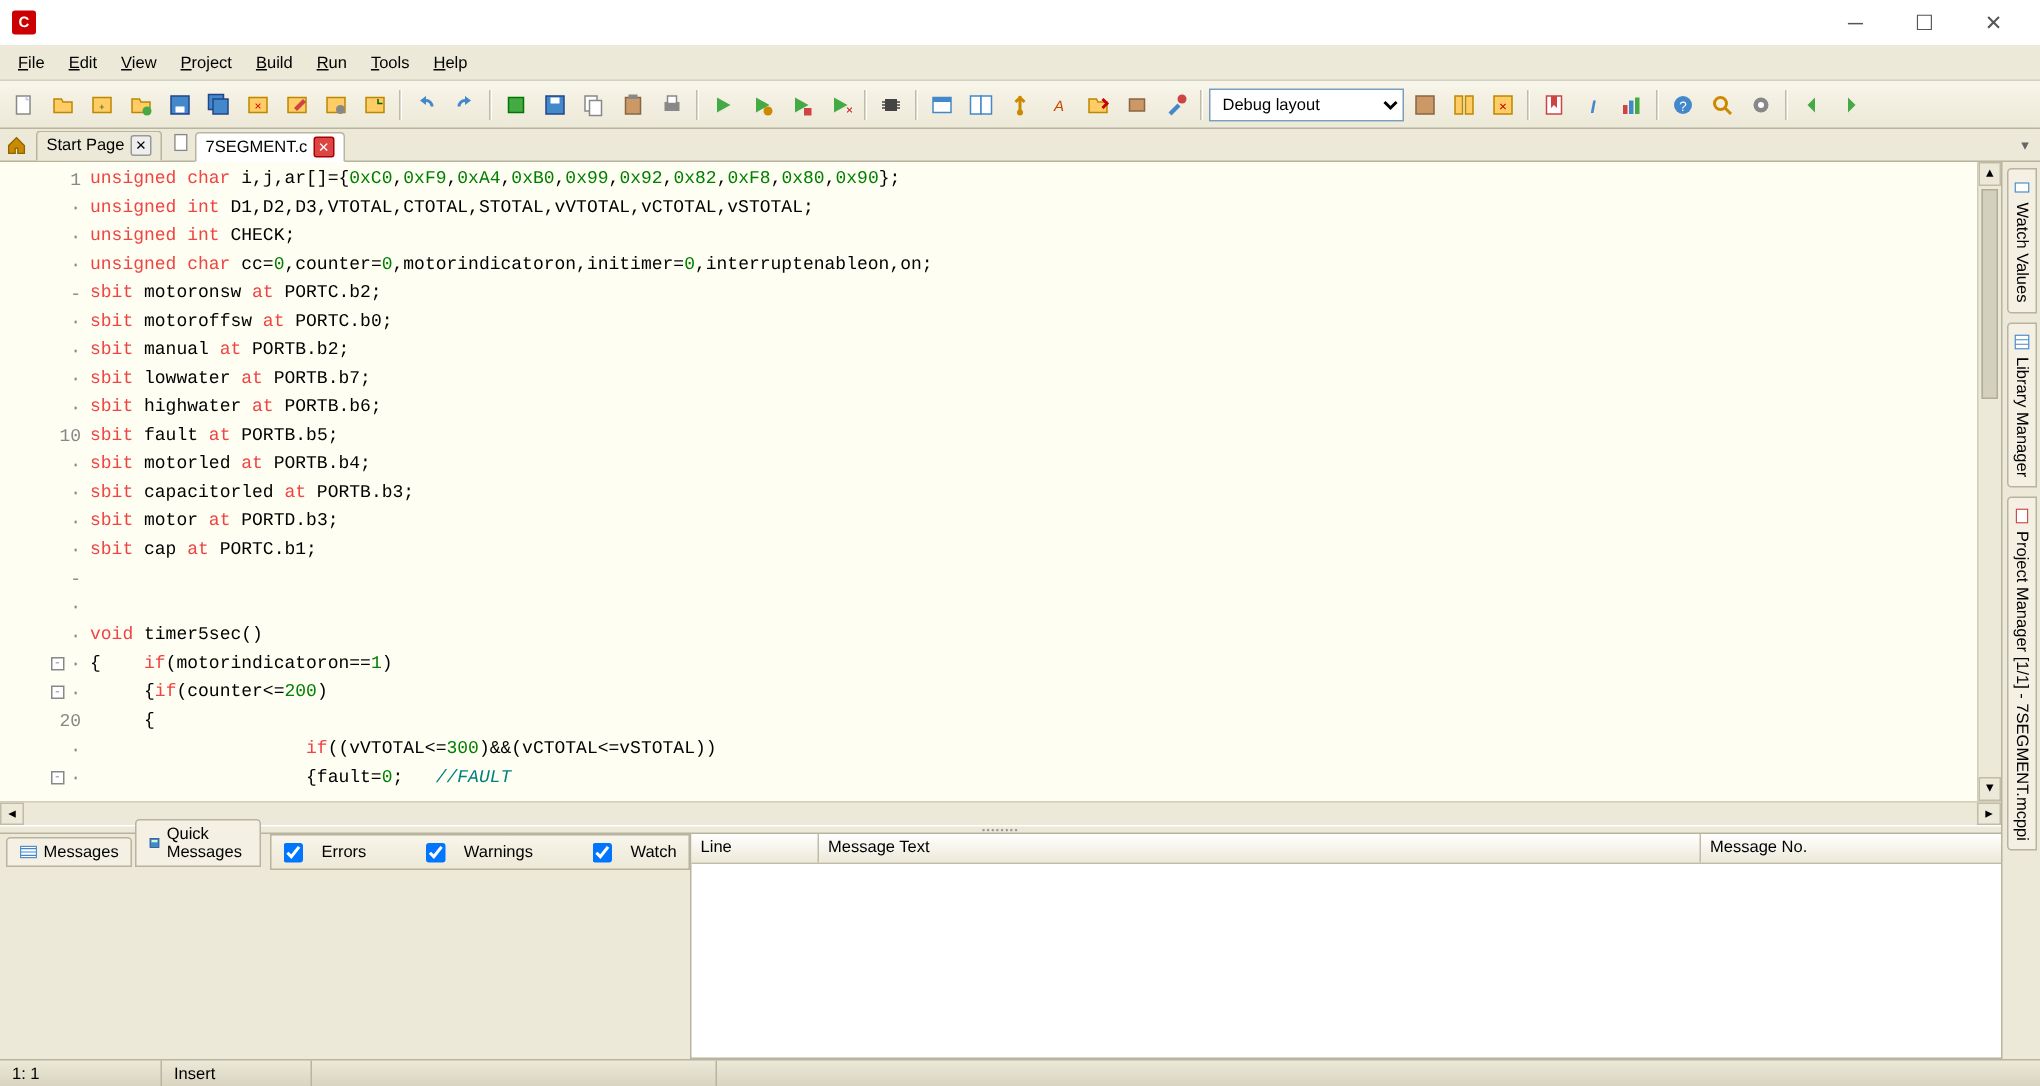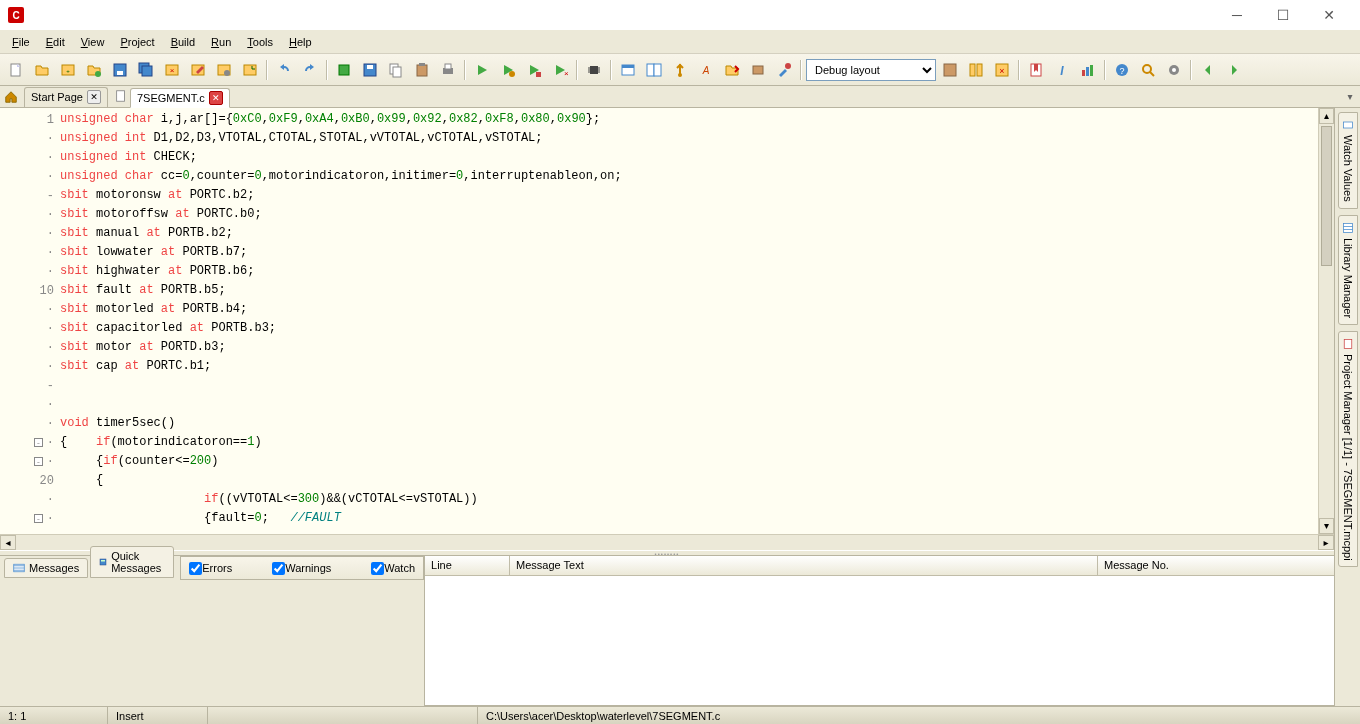--- a/index.html
+++ b/index.html
@@ -40,21 +40,21 @@
 .vscroll .thumb { position: absolute; top: 18px; left: 2px; right: 2px; height: 140px; background: #d4d0c0; border: 1px solid #b0ac98; }
 .hscroll { height: 16px; background: #ece9d8; border-top: 1px solid #d0ccb8; display: flex; }
 .hscroll .arrow { width: 16px; background: #ece9d8; border: 1px solid #c0bca8; text-align: center; font-size: 10px; line-height: 14px; }
 .hscroll .track { flex: 1; }
 .splitter { height: 6px; background: #ece9d8; border-top: 1px solid #fff; border-bottom: 1px solid #b8b4a0; text-align: center; font-size: 6px; color: #999; letter-spacing: 1px; cursor: ns-resize; }
 
 .msg-panel { height: 150px; background: #ece9d8; display: flex; flex-direction: row; }
 .msg-tabs { height: 22px; display: flex; align-items: flex-end; padding: 0 4px; background: #ece9d8; }
 .msg-tab { padding: 3px 8px; border: 1px solid #b8b4a0; background: #f4f1e4; font-size: 11px; margin-right: 2px; display: inline-flex; align-items: center; gap: 4px; border-radius: 3px 3px 0 0; }
 .msg-filters { height: 24px; background: linear-gradient(#f8f5ea, #ece9d8); border: 1px solid #b8b4a0; display: flex; align-items: center; gap: 40px; padding: 0 8px; }
-.msg-filters label { display: inline-flex; align-items: center; gap: 0; font-size: 11px; }
+.msg-filters label { display: inline-flex; align-items: center; gap: 12px; font-size: 11px; }
 .msg-grid { flex: 1; background: #fff; border: 1px solid #b8b4a0; border-top: none; }
 .msg-header { height: 20px; background: linear-gradient(#fff, #ece9d8); border-bottom: 1px solid #c0bca8; display: flex; font-size: 11px; }
 .msg-header div { padding: 3px 6px; border-right: 1px solid #c0bca8; }
 
 .side-panels { width: 26px; background: #ece9d8; display: flex; flex-direction: column; gap: 6px; padding-top: 4px; align-items: center; border-left: 1px solid #b8b4a0;}
 .side-tab { writing-mode: vertical-rl; padding: 6px 3px; font-size: 11px; background: #f4f1e4; border: 1px solid #b8b4a0; border-radius: 3px 0 0 3px; display: flex; align-items: center; gap: 4px; }
 
 .statusbar { height: 18px; background: linear-gradient(#ece9d8, #d8d4c0); border-top: 1px solid #b8b4a0; display: flex; align-items: center; font-size: 11px; }
 .statusbar .cell { padding: 0 8px; border-right: 1px solid #b8b4a0; height: 100%; display: flex; align-items: center; }
 </style>
@@ -493,14 +493,13 @@
         </svg>
       <span>Project Manager [1/1] - 7SEGMENT.mcppi</span>
     </div>
   </div>
 </div>
 
 <div class="statusbar">
   <div class="cell" style="width:108px">1: 1</div>
   <div class="cell" style="width:100px">Insert</div>
   <div class="cell" style="width:270px"></div>
-  <div class="cell" style="flex:1;border-right:none">C:\Users\acer\Desktop\waterlevel\7SEGMENT.c</div>
 </div>
 
 </body></html>

